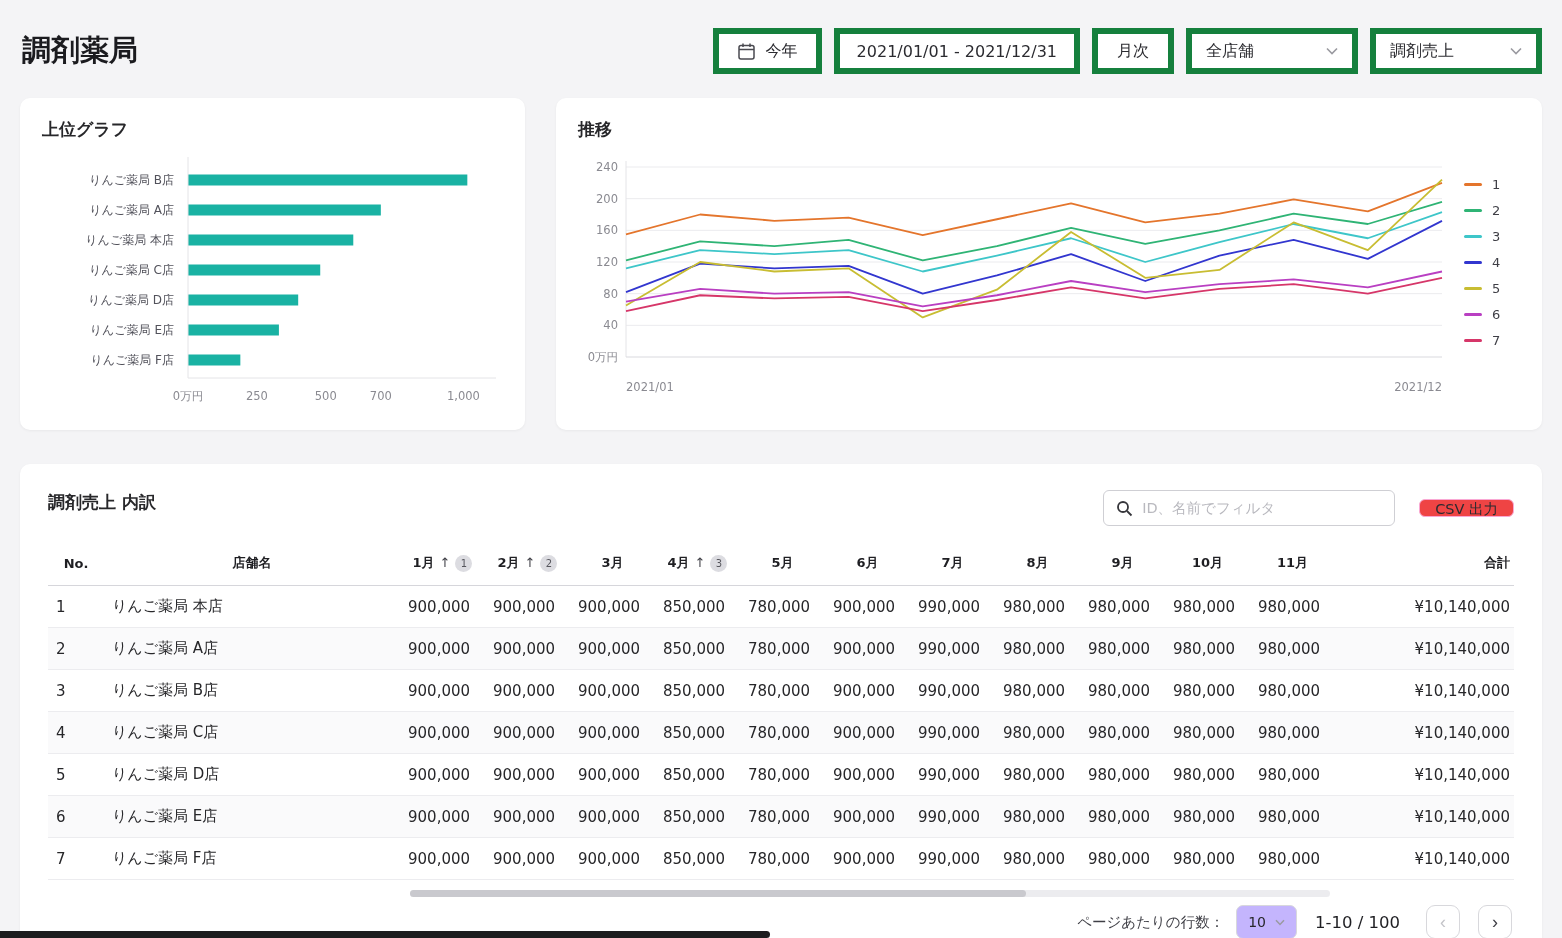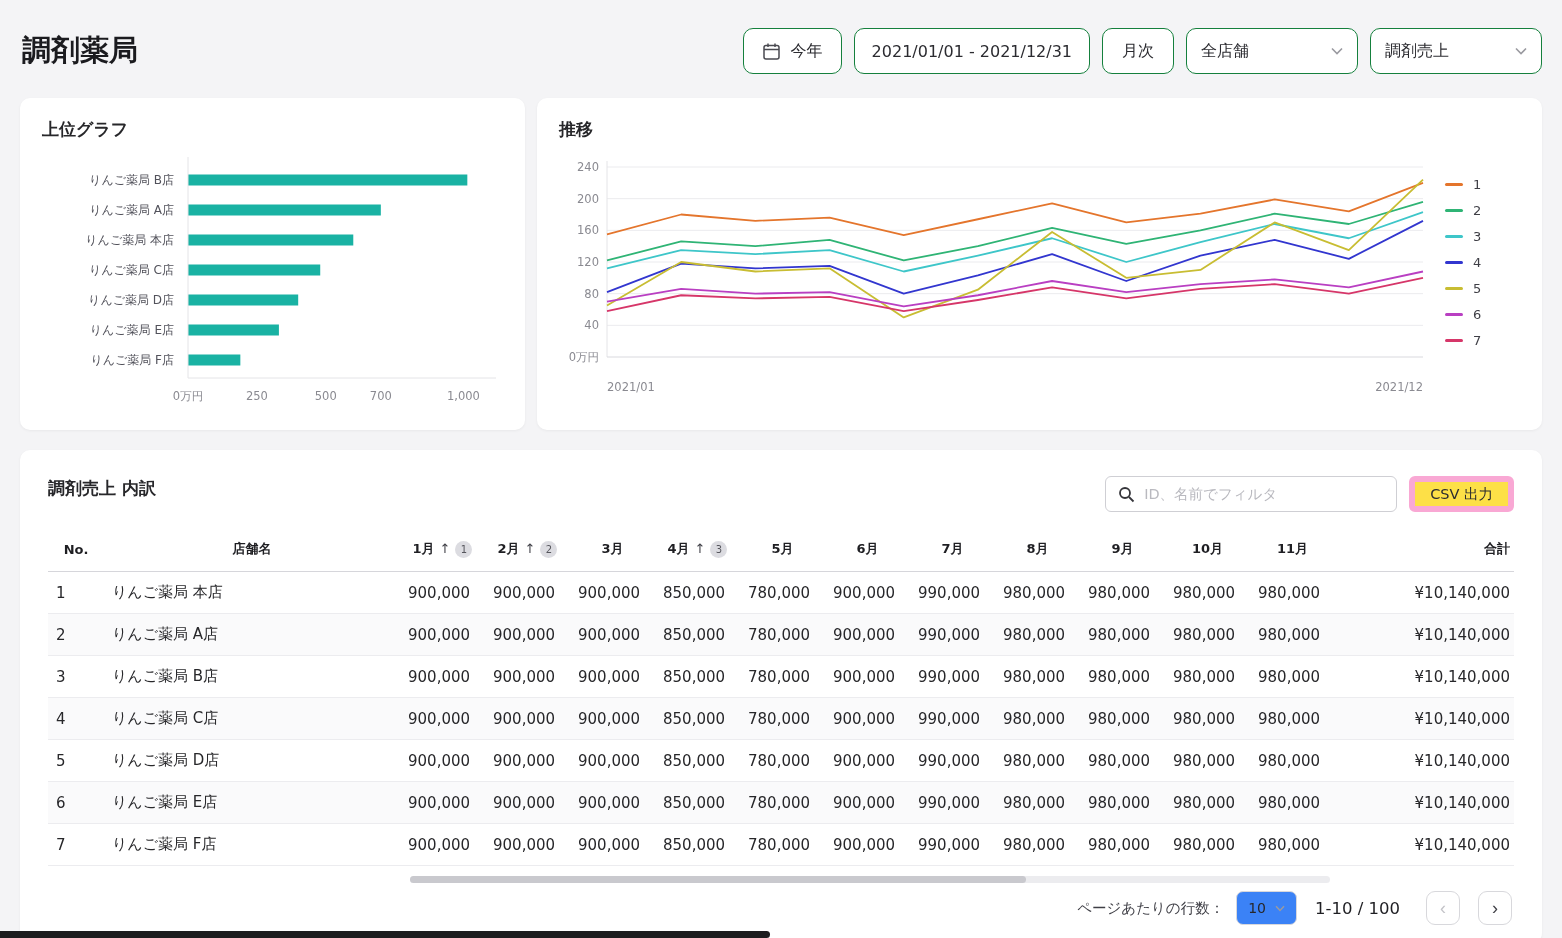--- a/index.html
+++ b/index.html
@@ -4,64 +4,64 @@
 <style>
   *{box-sizing:border-box;margin:0;padding:0}
   html,body{width:1562px;height:938px;overflow:hidden}
   body{background:#f4f4f6;font-family:"DejaVu Sans","Liberation Sans",sans-serif;color:#27272a;position:relative}
   .page{padding:20px 20px 0 20px}
 
   
   .topbar{display:flex;justify-content:space-between;align-items:center;height:62px;margin-bottom:16px}
   .page-title{font-size:29px;font-weight:700;color:#1b1b1f;padding-left:2px}
   .controls{display:flex;gap:12px;align-items:center}
-  .ctrl{background:#fff;border:1px solid #15803d;border-radius:10px;height:46px;display:flex;align-items:center;font-size:16px;color:#2b2b30;cursor:pointer;white-space:nowrap}
+  .ctrl{background:#fff;border:6px solid #15803d;border-radius:0;height:46px;display:flex;align-items:center;font-size:16px;color:#2b2b30;cursor:pointer;white-space:nowrap}
   .btn-year{padding:0 18px;gap:10px}
   .date-box{padding:0 17px}
   .btn-period{padding:0 19px}
   .select{padding:0 14px;justify-content:space-between;min-width:172px;}
   .chev{display:flex;align-items:center}
 
   
-  .cards-row{display:grid;grid-template-columns:505px 1fr;gap:12px;margin-bottom:20px}
+  .cards-row{display:grid;grid-template-columns:505px 1fr;gap:31px;margin-bottom:34px}
   .card{background:#fff;border-radius:10px;padding:20px 22px;box-shadow:0 1px 3px rgba(0,0,0,.05)}
   .card h2{font-size:17px;font-weight:700;color:#27272a;margin-bottom:12px}
   .card-bar,.card-line{height:332px;overflow:hidden}
   .line-body{display:flex;align-items:flex-start}
   .line-body svg{flex:0 0 auto}
   .legend{display:flex;flex-direction:column;gap:11px;padding:24px 0 0 14px}
   .legend-item{display:flex;align-items:center;gap:10px;font-size:13px;color:#3f3f46}
   .dash{width:18px;height:3px;border-radius:2px;display:inline-block}
 
   .cat-label{font-size:12px;fill:#52525b}
   .tick-label{font-size:11.5px;fill:#8a8a91}
 
   
   .card-table{padding:26px 28px 18px 28px}
   .table-head{display:flex;justify-content:space-between;align-items:flex-end;margin-bottom:20px}
-  .table-actions{display:flex;gap:12px;align-items:center}
+  .table-actions{display:flex;gap:24px;align-items:center}
   .search{display:flex;align-items:center;border:1px solid #cfcfd4;border-radius:6px;height:36px;padding:0 12px;width:292px;gap:9px;background:#fff}
   .search input{border:none;outline:none;font-size:14.5px;flex:1;color:#333;background:transparent;font-family:inherit}
   .search input::placeholder{color:#b9b9bf}
-  .csv-btn{height:36px;border:6px solid #f9a8d4;border-radius:6px;background:#fde047;padding:0 15px;font-size:14.5px;color:#2b2b30;cursor:pointer;font-family:inherit}
+  .csv-btn{height:18px;border:1px solid #f9a8d4;border-radius:6px;background:#ef4444;padding:0 15px;font-size:14.5px;color:#2b2b30;cursor:pointer;font-family:inherit}
 
   table{width:100%;border-collapse:collapse;table-layout:fixed}
   thead th{font-size:13px;font-weight:700;text-align:center;padding:8px 8px 13px 8px;border-bottom:1px solid #d6d6db;color:#1f1f23;white-space:nowrap}
   tbody td{font-size:15px;padding:11px 8px;border-bottom:1px solid #ececef;color:#27272a;white-space:nowrap;overflow:hidden}
   tbody tr:nth-child(even){background:#fafafb}
   th.col-total,td.col-total{text-align:right;padding-right:4px}
   .arrow{margin-left:5px;font-weight:400;color:#3f3f46}
   .sort-badge{display:inline-flex;align-items:center;justify-content:center;width:17px;height:17px;border-radius:50%;background:#dcdce1;color:#55555c;font-size:10px;margin-left:5px;vertical-align:middle;font-weight:400}
 
   .hscroll{height:7px;background:#ececef;border-radius:4px;margin:10px 0 8px 362px;width:920px;position:relative}
   .hthumb{position:absolute;left:0;top:0;width:67%;height:100%;background:#c9c9ce;border-radius:4px;cursor:grab}
 
   .pagination{display:flex;justify-content:flex-end;align-items:center;gap:18px;margin-top:0;padding-right:2px}
   .rows-label{font-size:14.5px;color:#3f3f46}
-  .rows-select{height:34px;border:1px solid #d8d8dc;border-radius:7px;padding:0 11px;display:flex;align-items:center;gap:9px;font-size:14px;background:#3b82f6;cursor:pointer;margin-left:-6px}
+  .rows-select{height:34px;border:1px solid #d8d8dc;border-radius:7px;padding:0 11px;display:flex;align-items:center;gap:9px;font-size:14px;background:#c4b5fd;cursor:pointer;margin-left:-6px}
   .range{font-size:16.5px;color:#1f1f23;margin-right:8px}
   .pg-btn{width:34px;height:34px;border:1px solid #d8d8dc;border-radius:9px;background:#fff;display:flex;align-items:center;justify-content:center;font-size:18px;cursor:pointer;line-height:1}
   .pg-prev{color:#c3c3c8}
   .pg-next{color:#3f3f46}
 
   .window-scrollbar{position:absolute;left:0;bottom:0;width:770px;height:7px;background:#1c1c1e;border-radius:0 4px 4px 0}
 </style>
 </head>
 <body>
 

